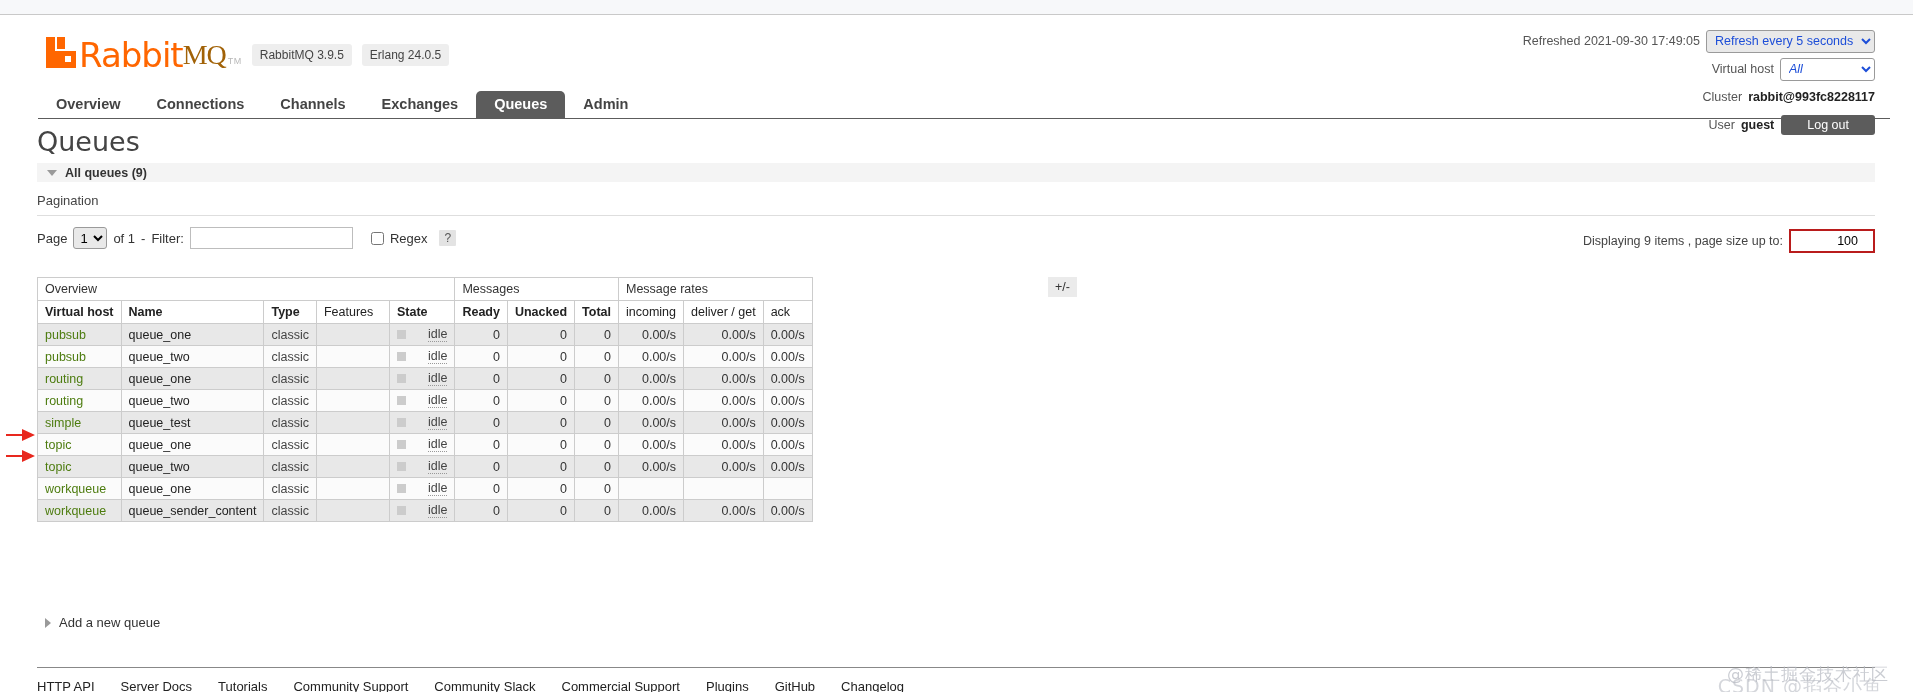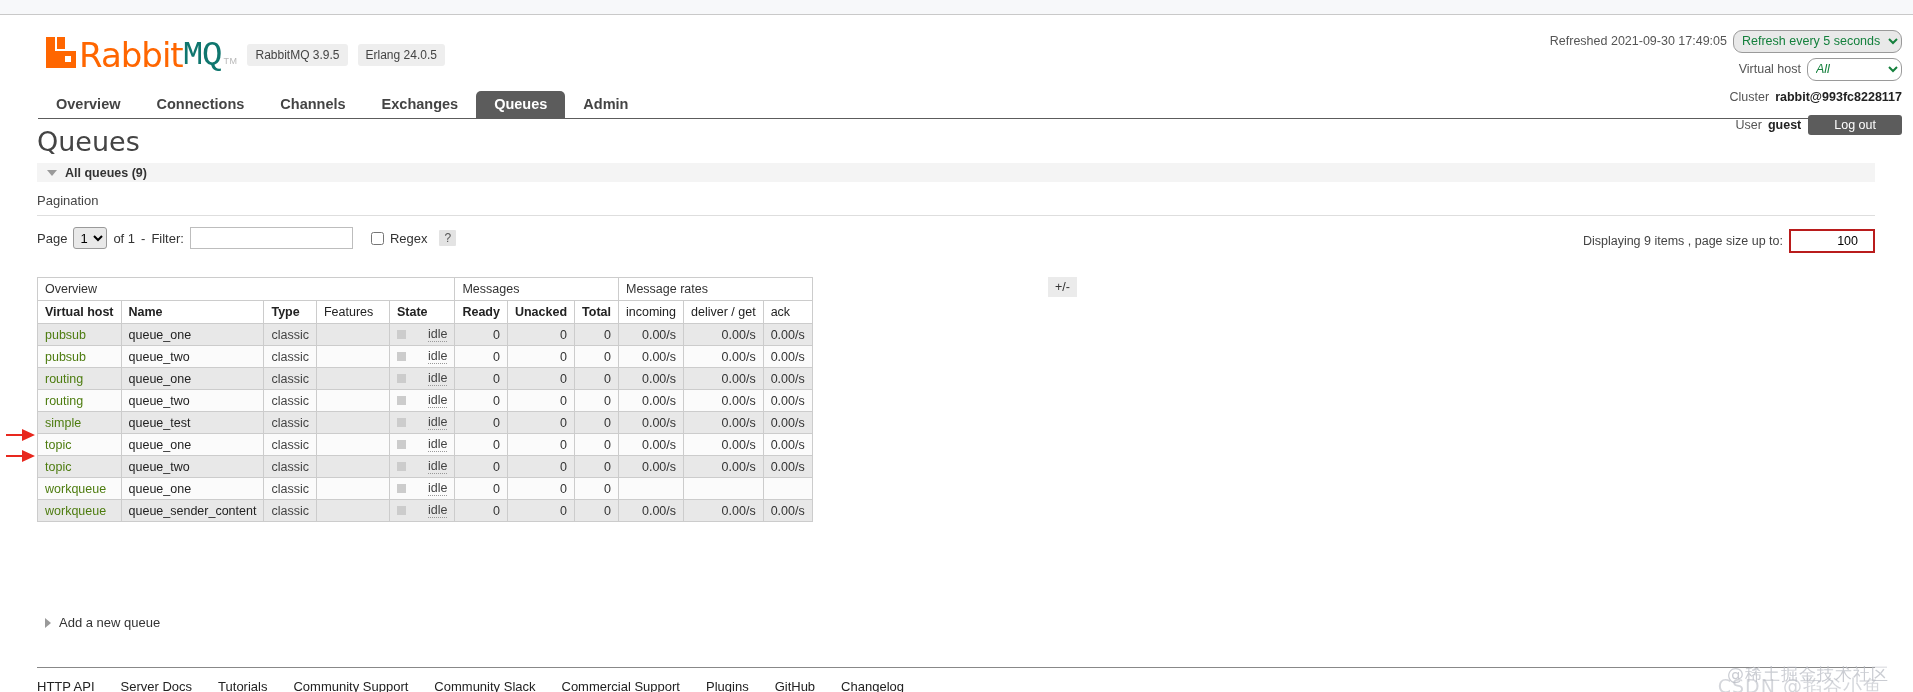--- a/index.html
+++ b/index.html
@@ -73,23 +73,23 @@
   }
   .logo-rabbit {
     font-family: "DejaVu Sans", sans-serif;
     font-size: 34px;
     color: #ff6600;
     line-height: 34px;
     letter-spacing: -1px;
     font-weight: 400;
   }
   .logo-mq {
-    font-family: Liberation Mono, monospace;
-    font-size: 34px;
-    color: #0f766e;
+    font-family: Liberation Serif, serif;
+    font-size: 28px;
+    color: #a16207;
     line-height: 34px;
     letter-spacing: -1px;
     font-weight: 400;
   }
   .logo-tm {
     font-size: 9px;
     color: #b8b8b8;
     margin-left: 2px;
     margin-bottom: 6px;
     letter-spacing: 0.5px;
@@ -103,21 +103,21 @@
     padding: 4px 8px;
     border-radius: 3px;
     margin-left: 10px;
     margin-bottom: 6px;
     white-space: nowrap;
   }
 
   
   #topright {
     position: absolute;
-    right: 11px;
+    right: 38px;
     top: 14px;
     text-align: right;
     font-size: 12.5px;
     color: #444;
     line-height: 24px;
   }
   #topright .row {
     display: flex;
     justify-content: flex-end;
     align-items: center;
@@ -125,23 +125,23 @@
     white-space: nowrap;
   }
   #topright .lbl { margin-right: 6px; color: #555; }
   #topright .strongval { font-weight: bold; color: #222; }
 
   select.mq-select {
     font-family: "Liberation Sans", sans-serif;
     font-size: 12.5px;
     padding: 2px 4px;
     border: 1px solid #9a9a9a;
-    border-radius: 9px;
+    border-radius: 3px;
     background: #e9e9e9;
-    color: #15803d;
+    color: #1d4ed8;
     height: 23px;
   }
   select.vh-select {
     min-width: 95px;
     background: #fff;
     font-style: italic;
   }
   .logout-btn {
     background: #5c5c5c;
     color: #fff;

